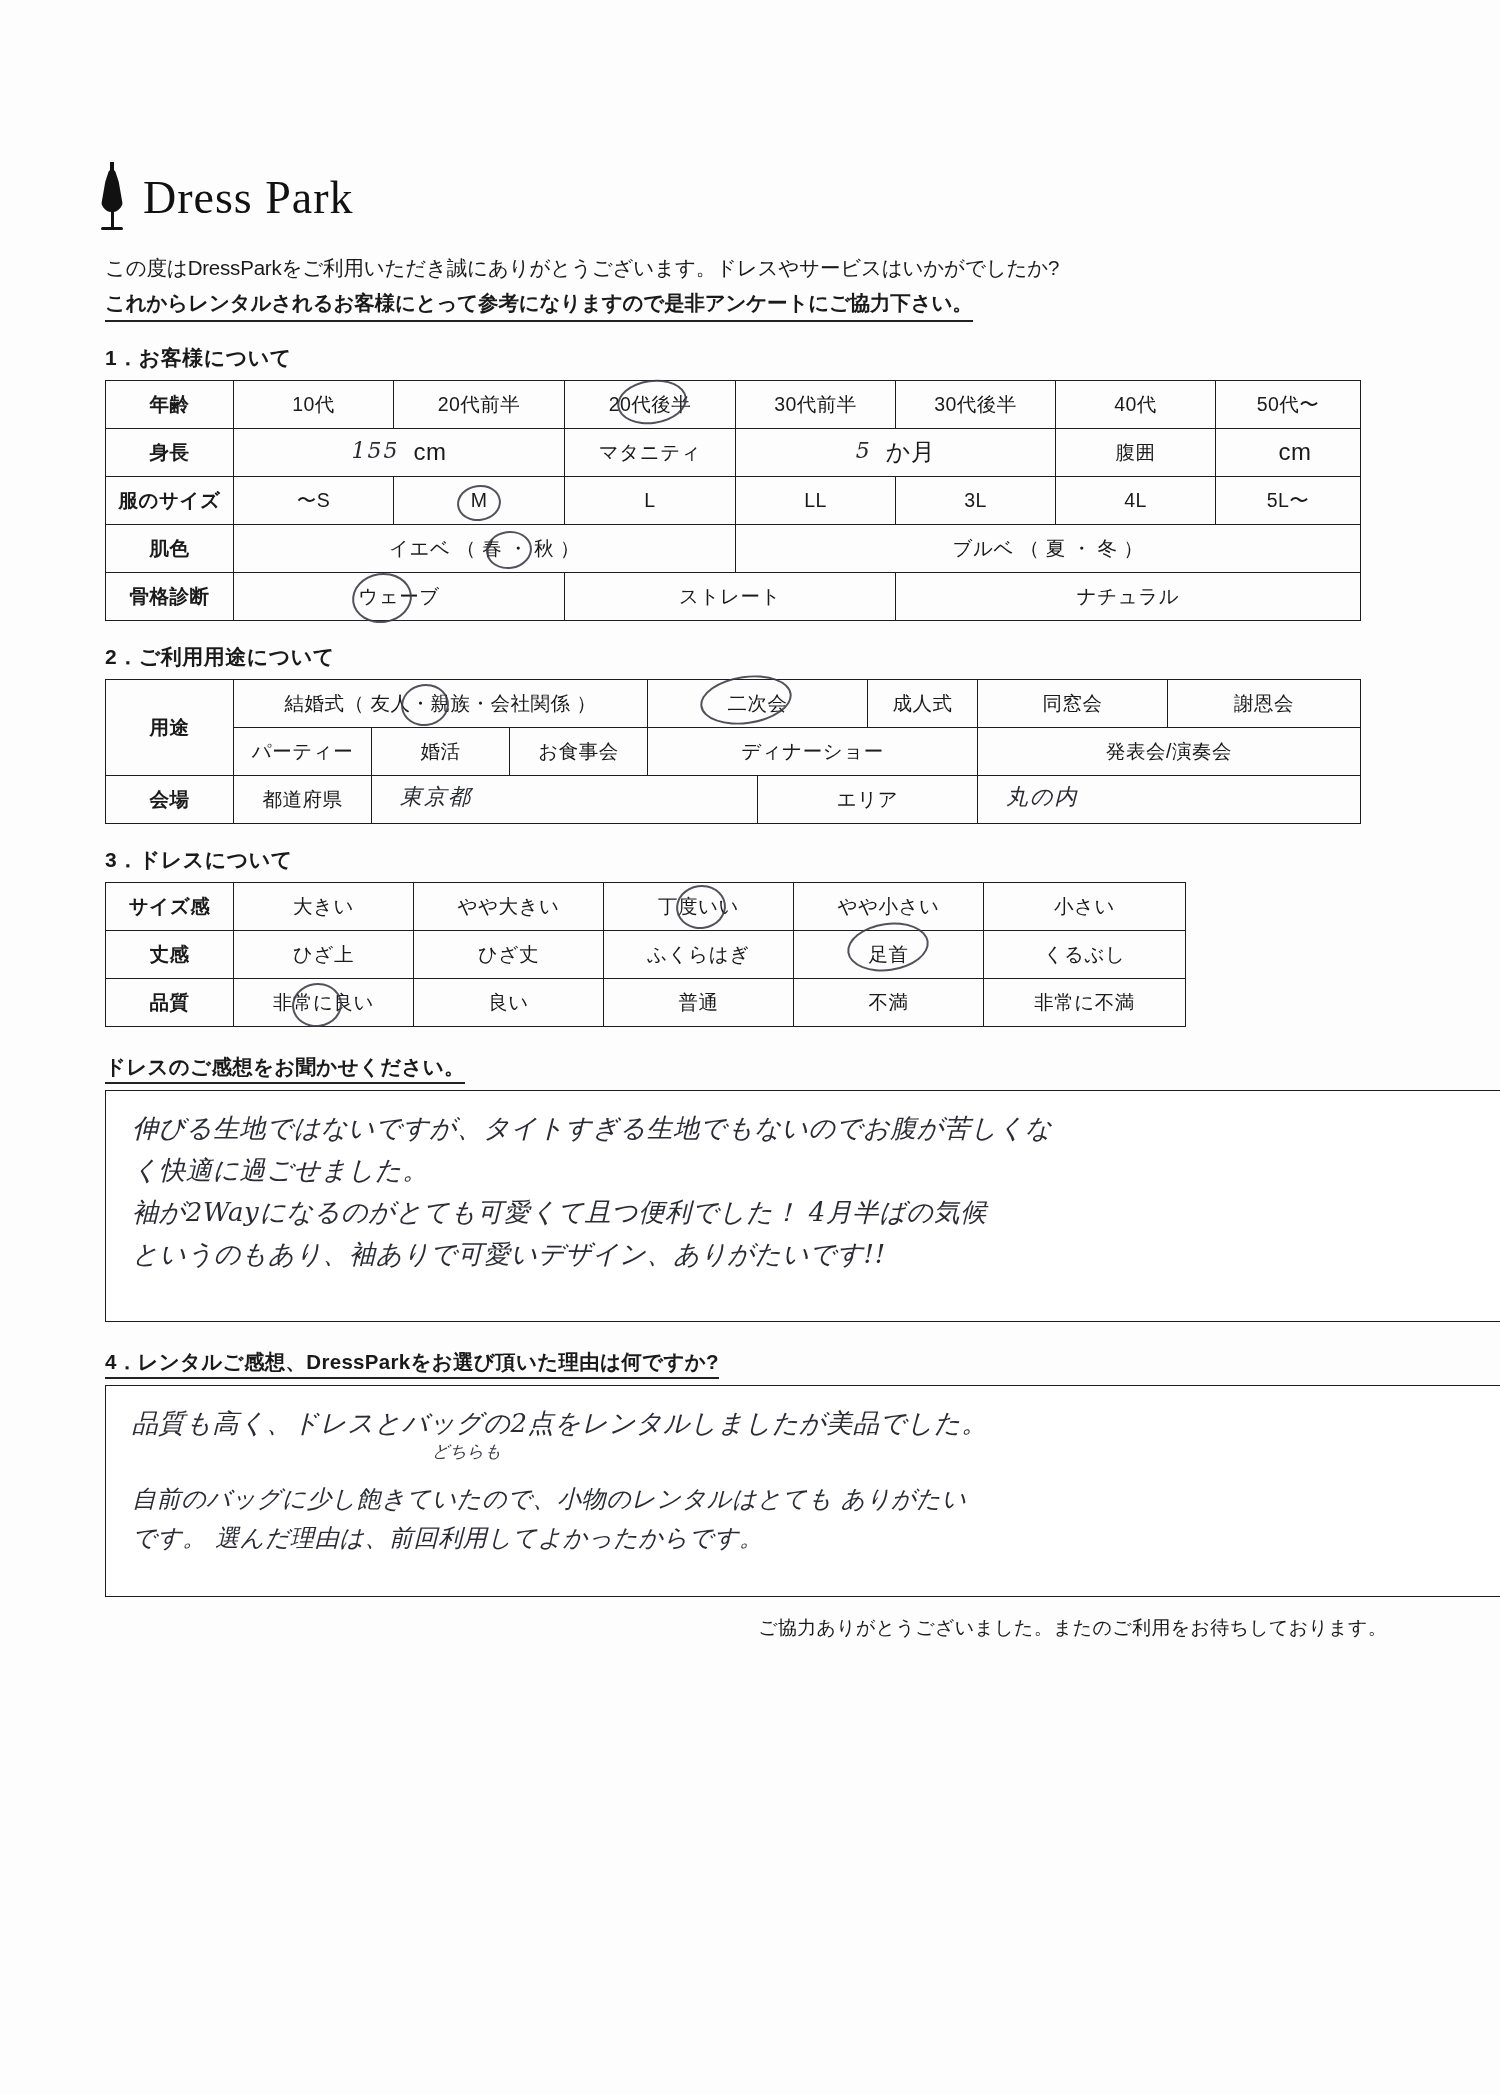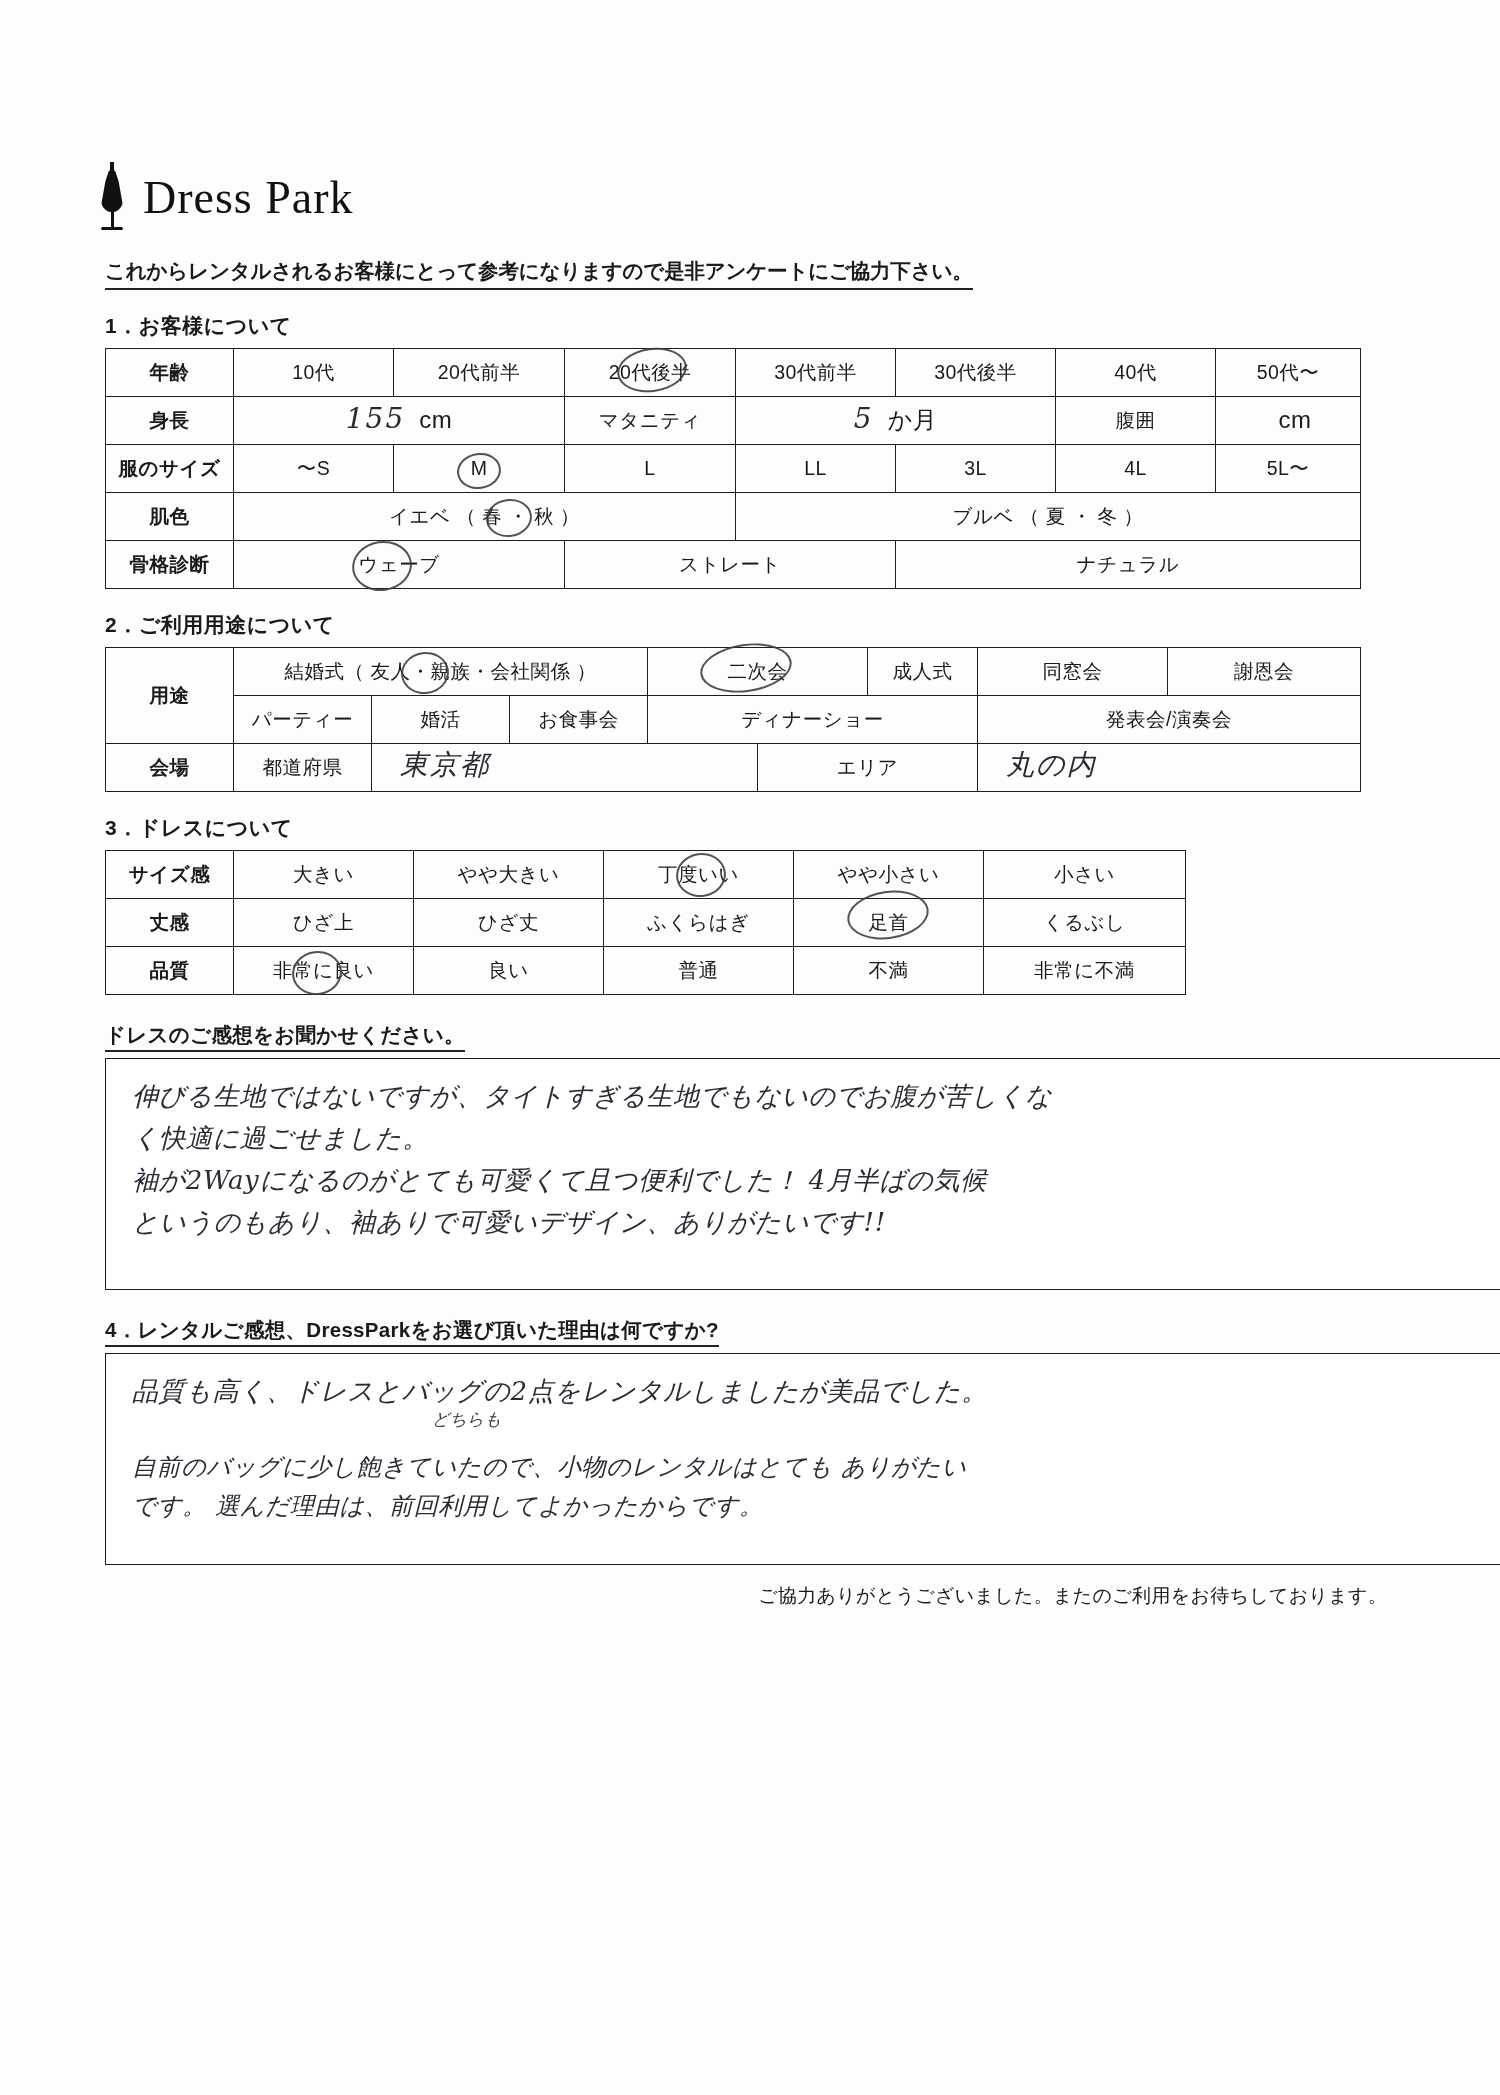--- a/index.html
+++ b/index.html
@@ -126,21 +126,21 @@
   td.tall { height: 60px; margin-top: 20px; }
 
   
   .hw {
     font-family: "DejaVu Serif", "Liberation Serif", serif;
     color: #2a2a34;
     font-style: italic;
     font-weight: 500;
   }
   .hw-val {
-    font-size: 28px;
+    font-size: 22px;
     letter-spacing: 2px;
     position: relative;
     top: -2px;
   }
   .cellflex {
     display: flex;
     align-items: center;
     justify-content: center;
     gap: 14px;
     height: 100%;
@@ -218,20 +218,21 @@
       <div class="neck"></div>
           <div class="dress"></div>
           <div class="stand"></div>
           <div class="base"></div>
     </div>
     <div class="logo-text">Dress Park</div>
   </div>
 
   
   <div class="intro">
+    <div>この度はDressParkをご利用いただき誠にありがとうございます。ドレスやサービスはいかがでしたか?</div>
     <div><span class="line2">これからレンタルされるお客様にとって参考になりますので是非アンケートにご協力下さい。</span></div>
   </div>
 
   
   <div class="sec-head">1．お客様について</div>
 
   <table class="grid">
     <colgroup>
       <col style="width:128px">
           <col style="width:160px">

